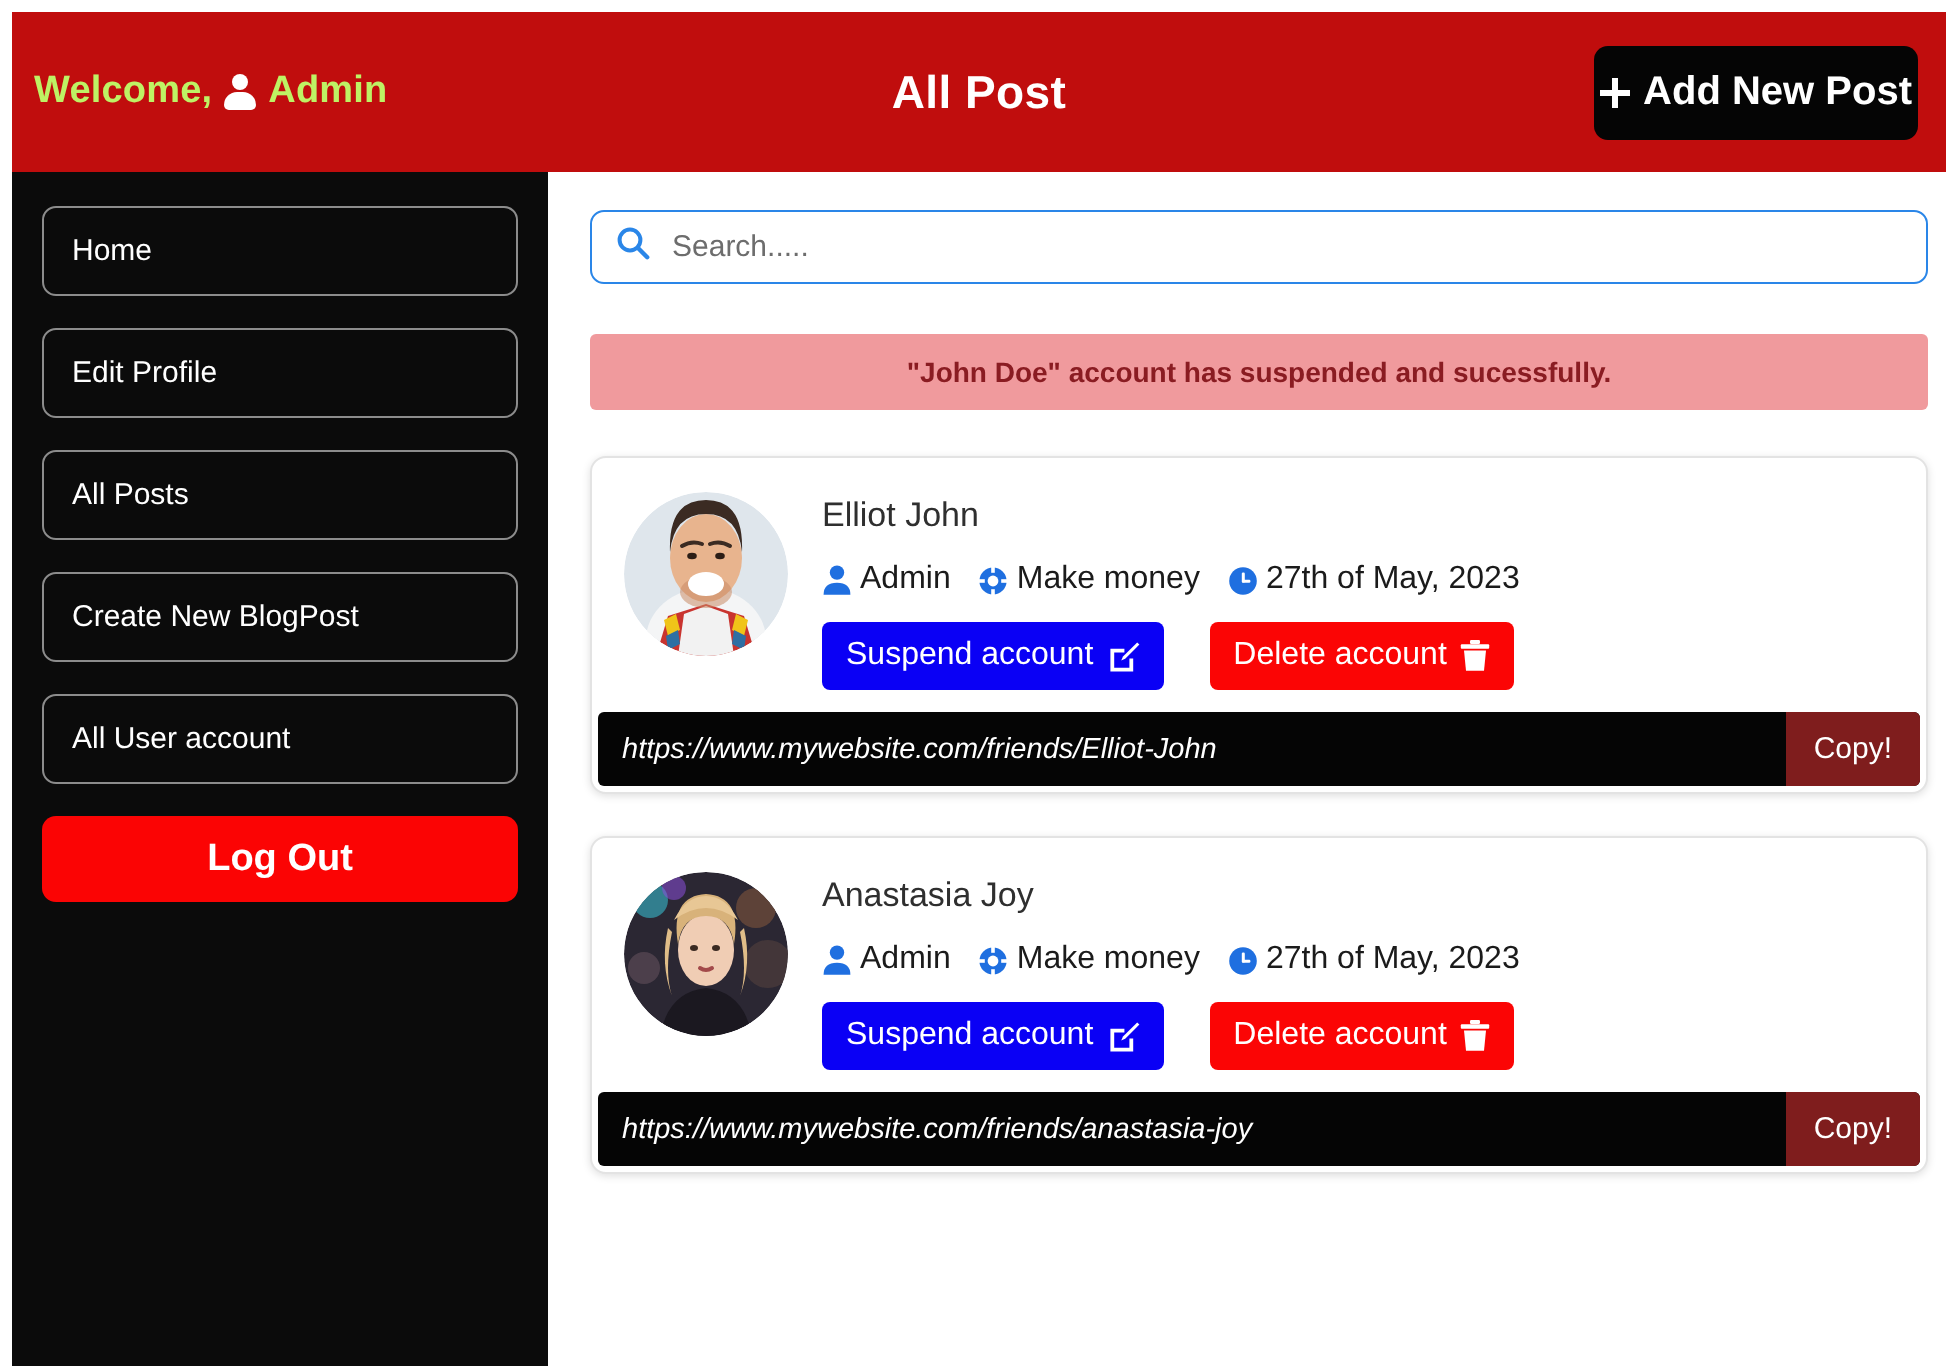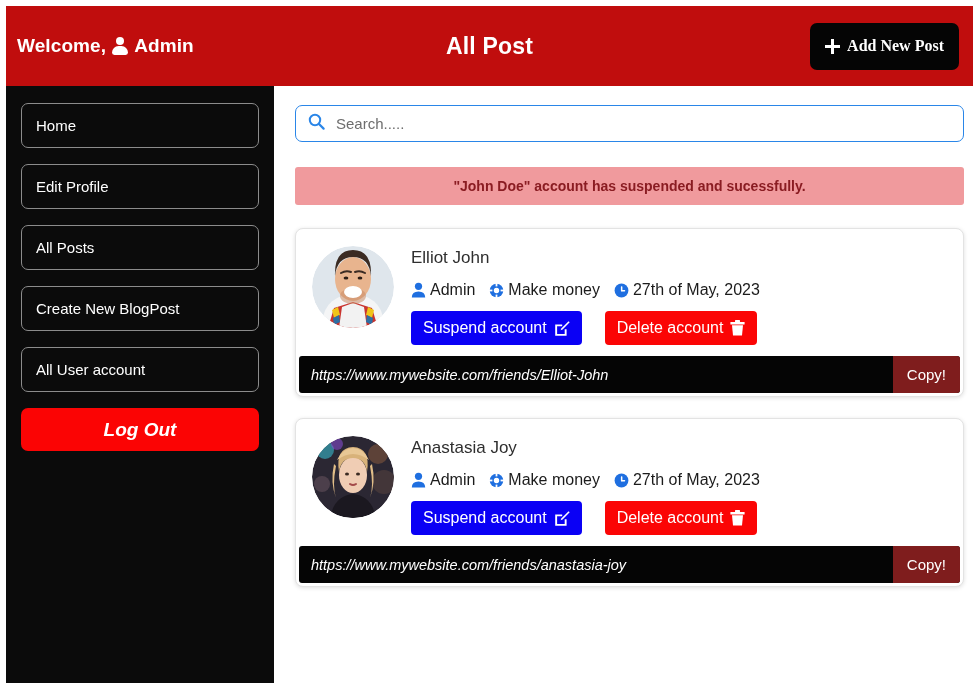--- a/index.html
+++ b/index.html
@@ -23,21 +23,21 @@
   .header {
     flex: 0 0 auto;
     height: 80px;
     background: #c00d0d;
     display: flex;
     align-items: center;
     padding: 0 14px 0 11px;
     position: relative;
   }
   .welcome {
-    color: #ffffff;
+    color: #bef264;
     font-size: 19px;
     font-weight: 700;
     letter-spacing: .1px;
     display: flex;
     align-items: center;
     gap: 6px;
     white-space: nowrap;
     z-index: 2;
   }
   .welcome .lbl { display: inline-block; }
@@ -74,23 +74,23 @@
     pointer-events: none;
   }
   .add-post-btn {
     margin-left: auto;
     z-index: 2;
     background: #050505;
     color: #ffffff;
     border: none;
     border-radius: 7px;
     height: 47px;
-    padding: 0 15px;
-    font-family: Liberation Serif, serif;
-    font-size: 16px;
+    padding: 0 3px;
+    font-family: Liberation Sans, sans-serif;
+    font-size: 20px;
     font-weight: 700;
     display: flex;
     align-items: center;
     gap: 7px;
     cursor: pointer;
     white-space: nowrap;
   }
   .plus-glyph {
     display: inline-block;
     position: relative;
@@ -145,21 +145,20 @@
     color: #ffffff;
     border: none;
     border-radius: 7px;
     height: 43px;
     margin-top: 14px;
     font-family: "Liberation Sans", sans-serif;
     font-size: 19px;
     font-weight: 700;
     text-align: center;
     cursor: pointer;
-    font-style: italic;
   }
 
   
   .main {
     flex: 1 1 auto;
     background: #ffffff;
     padding: 19px 9px 8px 21px;
     overflow: hidden;
     min-width: 0;
   }

